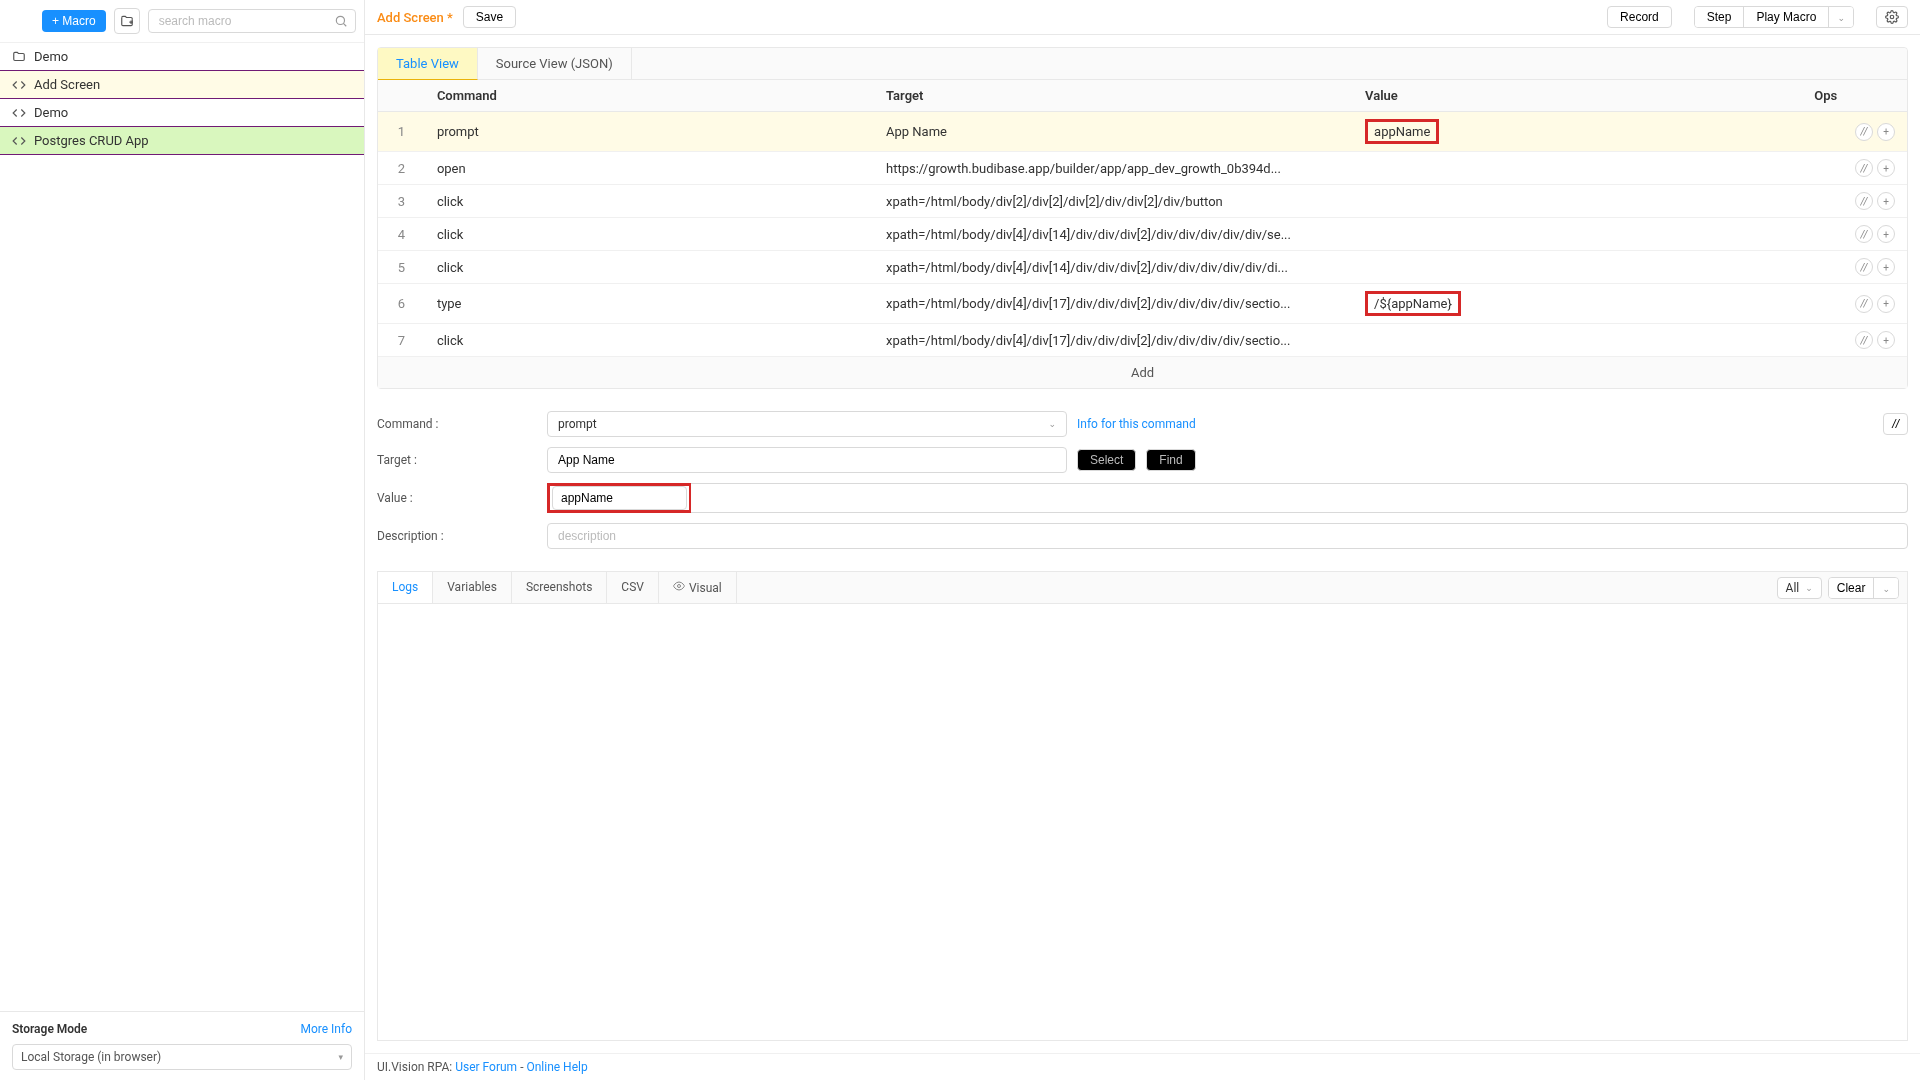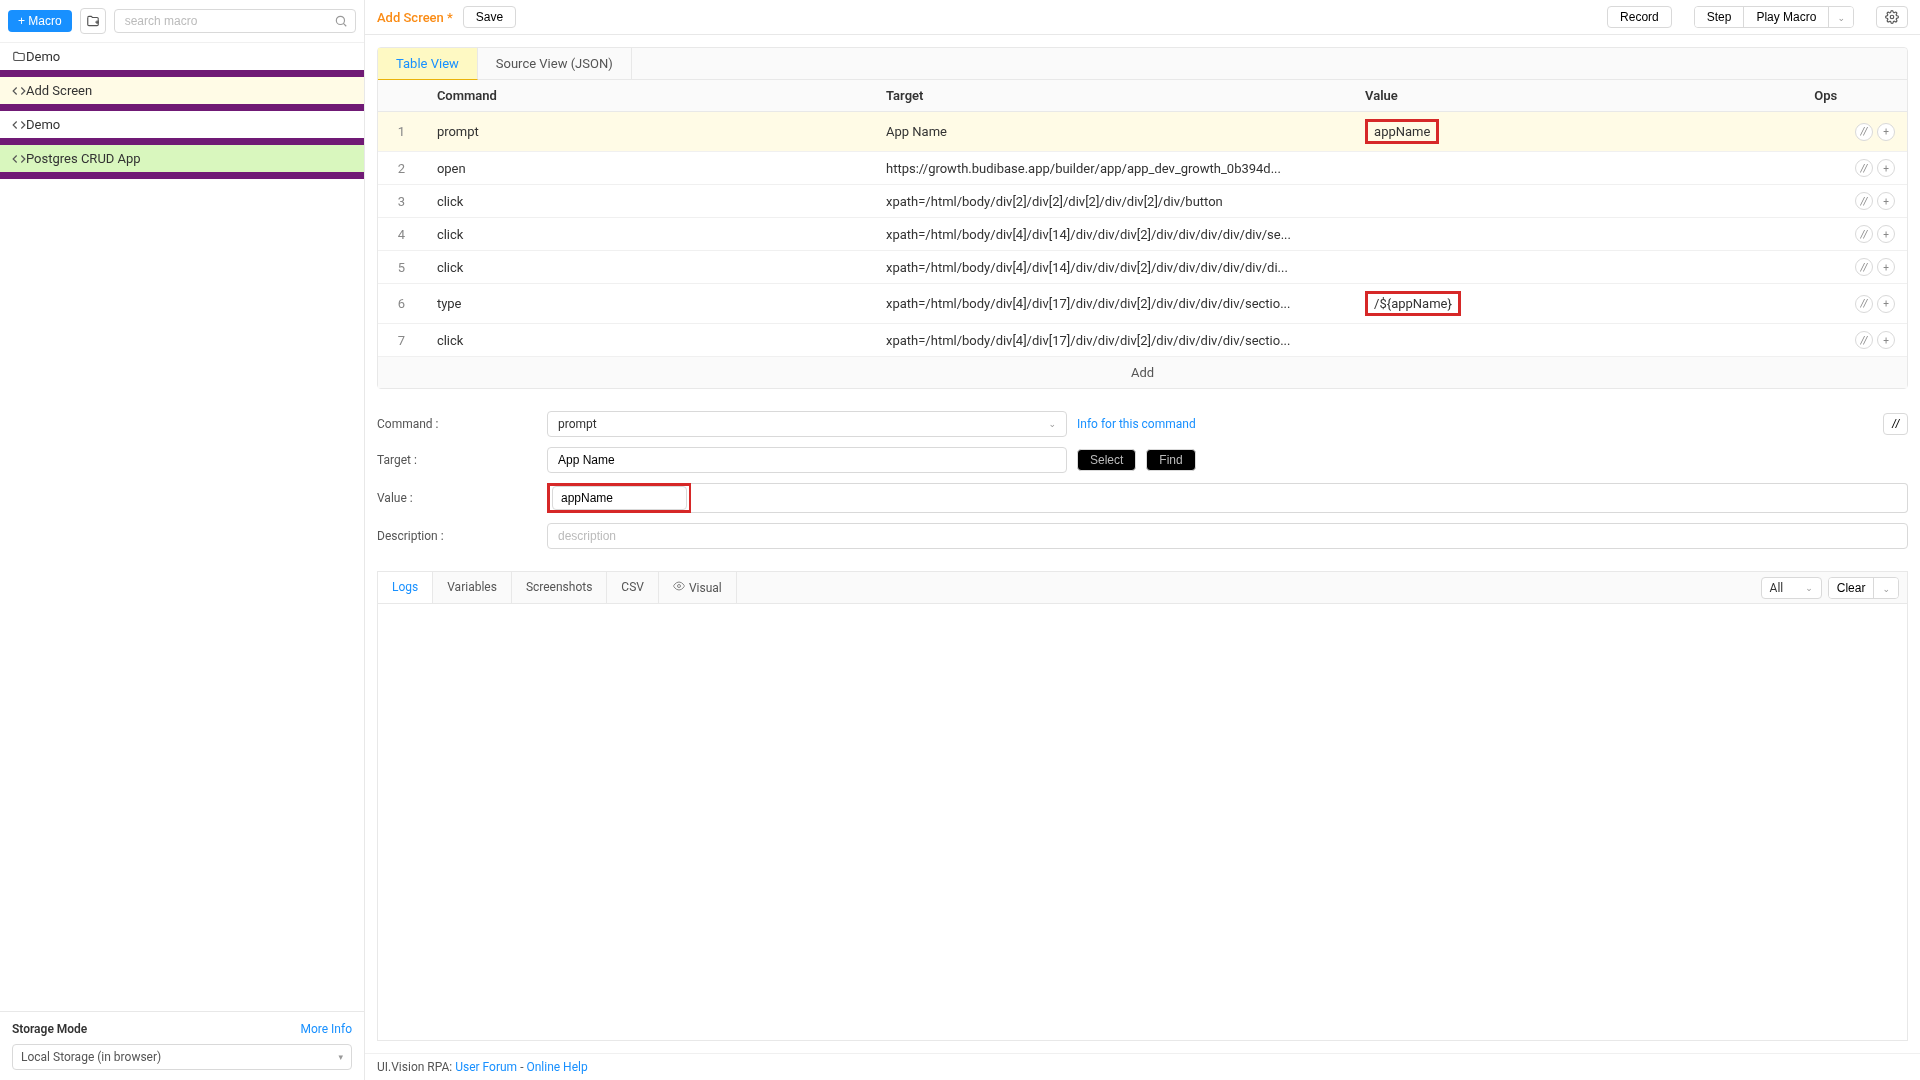--- a/index.html
+++ b/index.html
@@ -2,29 +2,29 @@
 <html><head>
 <meta charset="utf-8">
 <style>
 * { margin: 0; padding: 0; box-sizing: border-box; }
 body { font-family: -apple-system, BlinkMacSystemFont, "Segoe UI", Roboto, sans-serif; font-size: 13px; color: #333; background: #fff; }
 .app { display: flex; height: 100vh; width: 100vw; }
 
 
 .sidebar { width: 365px; border-right: 1px solid #e8e8e8; display: flex; flex-direction: column; }
 .sidebar-top { display: flex; align-items: center; gap: 8px; padding: 8px; border-bottom: 1px solid #f0f0f0; }
-.btn-primary { background: #1890ff; color: #fff; border: none; border-radius: 4px; padding: 4px 10px; font-size: 12px; cursor: pointer; }
+.btn-primary { background: #1890ff; color: #fff; border: none; border-radius: 4px; padding: 4px 10px; font-size: 12px; cursor: pointer; margin-left: 34px; }
 .btn-icon { width: 26px; height: 26px; border: 1px solid #d9d9d9; border-radius: 4px; background: #fff; display: flex; align-items: center; justify-content: center; cursor: pointer; }
 .search-wrap { flex: 1; position: relative; }
 .search-input { width: 100%; border: 1px solid #d9d9d9; border-radius: 4px; padding: 4px 28px 4px 10px; font-size: 12px; color: #333; }
 .search-input::placeholder { color: #bbb; }
 .search-icon { position: absolute; right: 8px; top: 50%; transform: translateY(-50%); color: #999; }
 
 .sidebar-list { flex: 1; overflow-y: auto; }
-.sidebar-item { display: flex; align-items: center; gap: 0; padding: 6px 12px; cursor: pointer; border-bottom: 7px solid #701a75; }
+.sidebar-item { display: flex; align-items: center; gap: 8px; padding: 6px 12px; cursor: pointer; border-bottom: 1px solid #701a75; }
 .sidebar-item.folder svg { color: #555; }
 .sidebar-item.highlight-yellow { background: #fffbe6; }
 .sidebar-item.highlight-green { background: #d9f7be; }
 
 .sidebar-bottom { border-top: 1px solid #e8e8e8; padding: 10px 12px; }
 .storage-header { display: flex; justify-content: space-between; align-items: center; margin-bottom: 8px; }
 .storage-title { font-weight: 600; font-size: 12px; }
 .more-info { color: #1890ff; font-size: 12px; cursor: pointer; }
 .storage-select { width: 100%; border: 1px solid #d9d9d9; border-radius: 4px; padding: 5px 8px; font-size: 12px; color: #555; background: #fff; display: flex; justify-content: space-between; align-items: center; cursor: pointer; }
 
@@ -335,21 +335,21 @@
               <div class="logs-tab active">Logs</div>
               <div class="logs-tab">Variables</div>
               <div class="logs-tab">Screenshots</div>
               <div class="logs-tab">CSV</div>
               <div class="logs-tab"><span class="eye"><svg width="12" height="12" viewBox="0 0 24 24" fill="none" stroke="#888" stroke-width="2" style="display:inline">
                     <path d="M1 12s4-8 11-8 11 8 11 8-4 8-11 8-11-8-11-8z"></path>
                     <circle cx="12" cy="12" r="3"></circle>
                   </svg></span>Visual</div>
             </div>
           <div class="logs-right">
-            <div class="btn btn-sm" style="display:flex;align-items:center;gap:22px">
+            <div class="btn btn-sm" style="display:flex;align-items:center;gap:6px">
               <span>All</span>
               <span class="chev">⌄</span>
             </div>
             <div class="btn-group">
               <button class="btn btn-sm">Clear</button>
               <button class="btn btn-sm"><span class="chev">⌄</span></button>
             </div>
           </div>
         </div>
         <div style="flex:1"></div>

